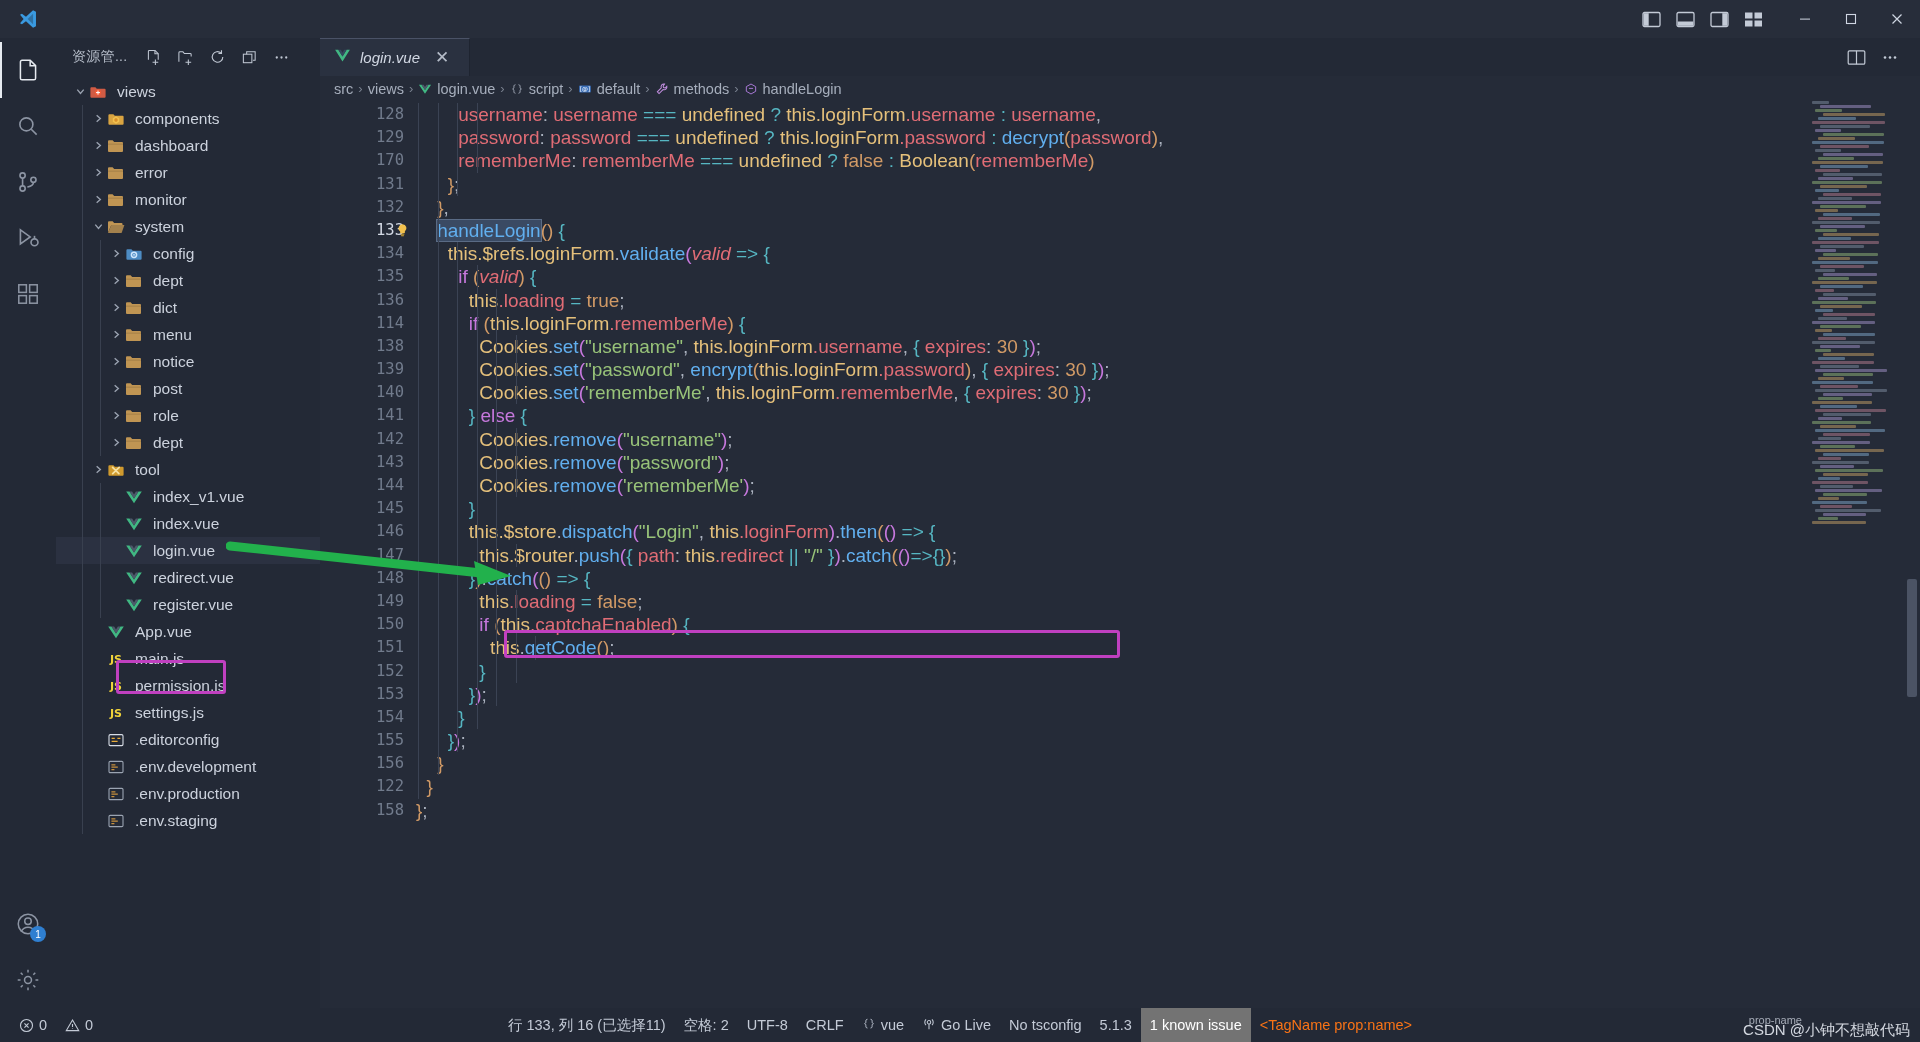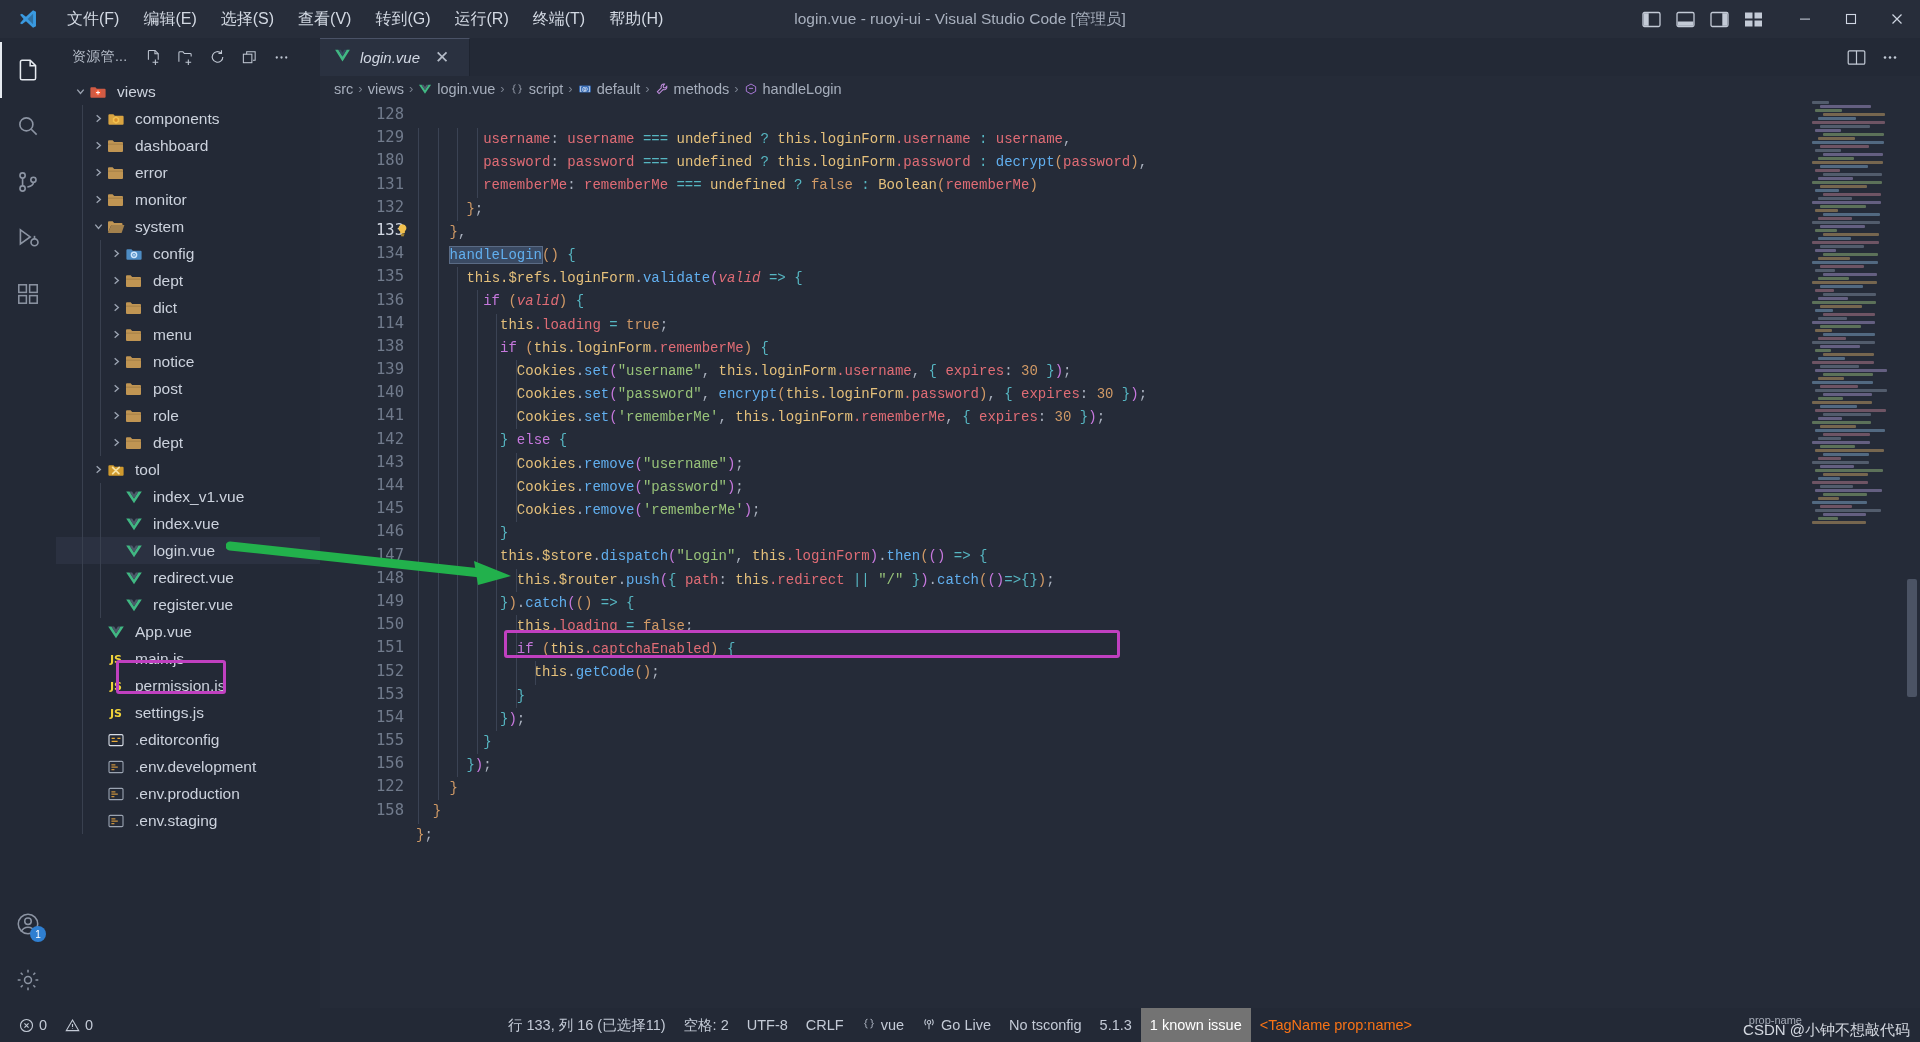--- a/index.html
+++ b/index.html
@@ -95,21 +95,21 @@
   .gutter {
     width: 96px; flex: 0 0 96px; padding-top: 2px; text-align: right;
     font-family: "DejaVu Sans Mono", monospace; font-size: 15.5px; color: #717b8c;
     user-select: none; position: relative;
   }
   .gnum { height: 23.2px; line-height: 23.2px; padding-right: 12px; }
   .gnum.cur { color: #d3d9e4; }
   .bulb { position: absolute; left: 74px; width: 16px; height: 23.2px; display: flex; align-items: center; justify-content: center; }
   .code {
     flex: 1; position: relative; padding-top: 2px; overflow: hidden;
-    font-family: Liberation Mono, monospace; font-size: 14px; margin-top: 25px;
+    font-family: Liberation Sans, sans-serif; font-size: 19px;
   }
   .cline { height: 23.2px; line-height: 23.2px; white-space: pre; position: relative; }
   .ind { position: absolute; top: 0; bottom: 0; width: 1px; background: #3b4354; }
   
   .t-key   { color: #c678dd; }
   .t-kw2   { color: #e5c07b; }
   .t-this  { color: #e5c07b; }
   .t-prop  { color: #e06c75; }
   .t-fn    { color: #61afef; }
   .t-str   { color: #98c379; }
@@ -158,31 +158,20 @@
 
 <div class="app">
 
   <div class="titlebar">
     <div class="vs-logo">
       <svg viewBox="0 0 24 24">
           <path d="M17.5 2.5 9.8 9.6 5.4 6.3 3.3 7.3l3.9 4.7-3.9 4.7 2.1 1 4.4-3.3 7.7 7.1 3.2-1.5V4z" fill="#3a9ae0"></path>
           <path d="M17.5 6.3v11.4l-5.9-5.7z" fill="#1e2430" opacity=".35"></path>
         </svg>
     </div>
-    <div class="menu">
-      <div class="menu-item">文件(F)</div>
-      <div class="menu-item">编辑(E)</div>
-      <div class="menu-item">选择(S)</div>
-      <div class="menu-item">查看(V)</div>
-      <div class="menu-item">转到(G)</div>
-      <div class="menu-item">运行(R)</div>
-      <div class="menu-item">终端(T)</div>
-      <div class="menu-item">帮助(H)</div>
-    </div>
-    <div class="title-center">login.vue - ruoyi-ui - Visual Studio Code [管理员]</div>
     <div class="title-right">
       <div class="layout-icons">
         <div class="li">
           <svg width="19" height="17" viewBox="0 0 19 17">
               <rect x="1" y="1.5" width="17" height="14" rx="1.5" fill="none" stroke="#c3cad6" stroke-width="1.3"></rect>
               <rect x="1.7" y="2.2" width="5" height="12.6" fill="#c3cad6"></rect>
             </svg>
         </div>
         <div class="li">
           <svg width="19" height="17" viewBox="0 0 19 17">
@@ -813,21 +802,21 @@
               </svg>
             </span>
             <span>handleLogin</span>
           </span>
         </div>
 
       <div class="codearea">
         <div class="gutter" id="gutter">
             <div class="gnum">128</div>
             <div class="gnum">129</div>
-            <div class="gnum">180</div>
+            <div class="gnum">170</div>
             <div class="gnum">131</div>
             <div class="gnum">132</div>
             <div class="gnum cur">133</div>
             <div class="bulb" style="top: 118px;">
               <svg width="15" height="15" viewBox="0 0 16 16">
                 <path d="M8 1.4a4.2 4.2 0 0 0-2.5 7.6v1.6h5V9A4.2 4.2 0 0 0 8 1.4z" fill="#f2c14e"></path>
                 <rect x="6" y="11.2" width="4" height="1.2" fill="#d9a72e"></rect>
                 <rect x="6.3" y="13" width="3.4" height="1.2" rx=".5" fill="#d9a72e"></rect>
               </svg>
             </div>

